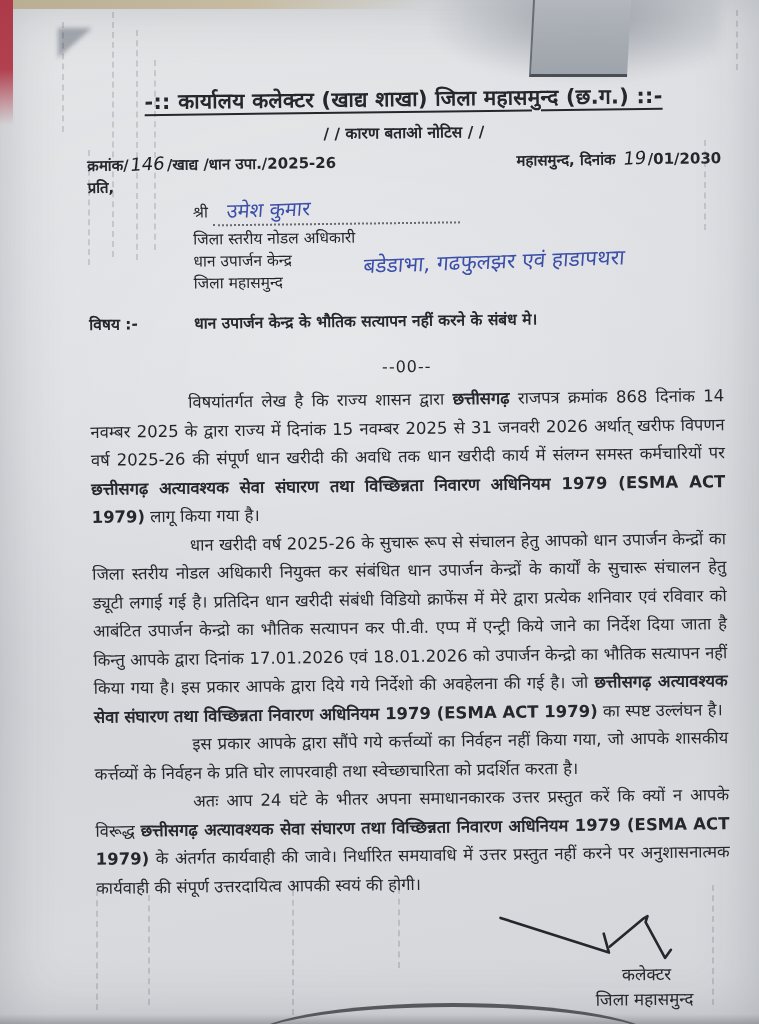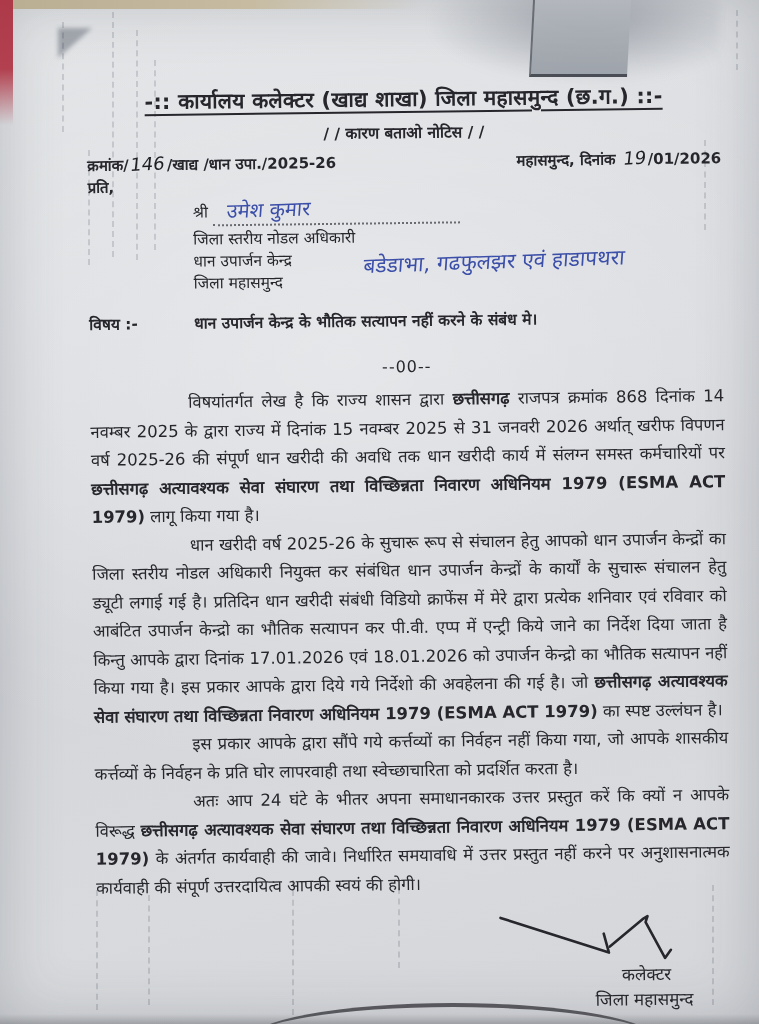--- a/index.html
+++ b/index.html
@@ -93,21 +93,21 @@
   <div class="content">
 
     <div class="hdr">-:: कार्यालय कलेक्टर (खाद्य शाखा) जिला महासमुन्द (छ.ग.) ::-</div>
     <div class="notice">/ / कारण बताओ नोटिस / /</div>
 
     <div class="refrow">
       <div>
         <span>क्रमांक/</span><span class="hw-ink">146</span><span>/खाद्य /धान उपा./2025-26</span>
       </div>
       <div>
-        <span>महासमुन्द, दिनांक </span><span class="hw-ink">19</span><span>/01/2026</span>
+        <span>महासमुन्द, दिनांक </span><span class="hw-ink">19</span><span>/01/2030</span>
       </div>
     </div>
 
     <div class="prati">प्रति,</div>
 
     <div class="recipient">
       <div class="name-line">
         <span>श्री</span>
         <span class="dotted"><span class="hw-blue">उमेश कुमार</span></span>
       </div>

